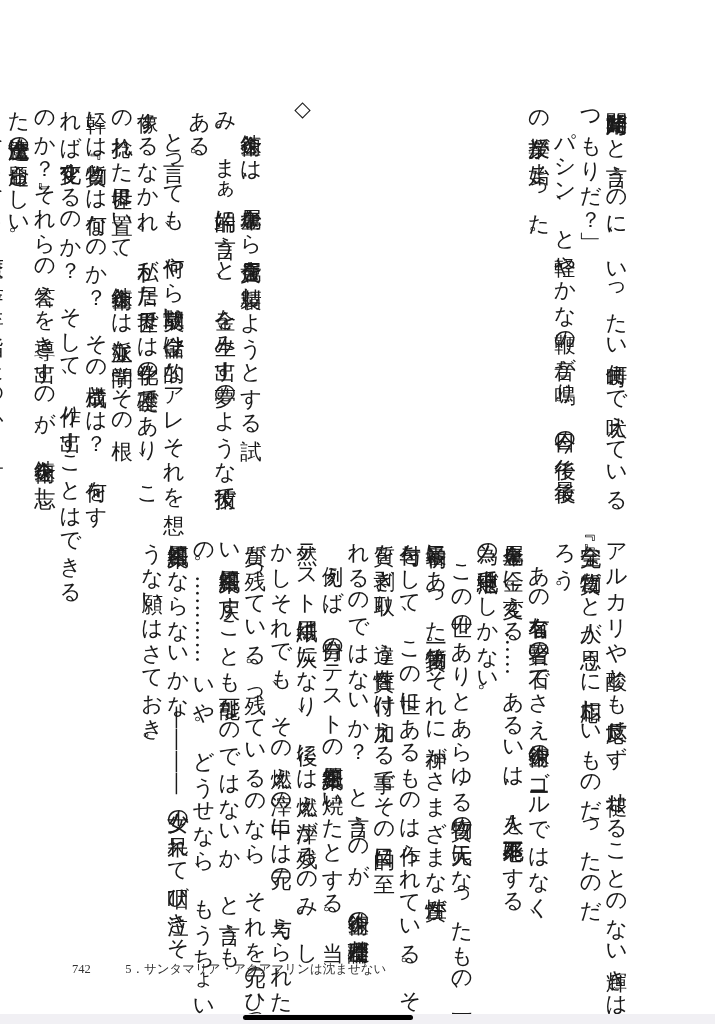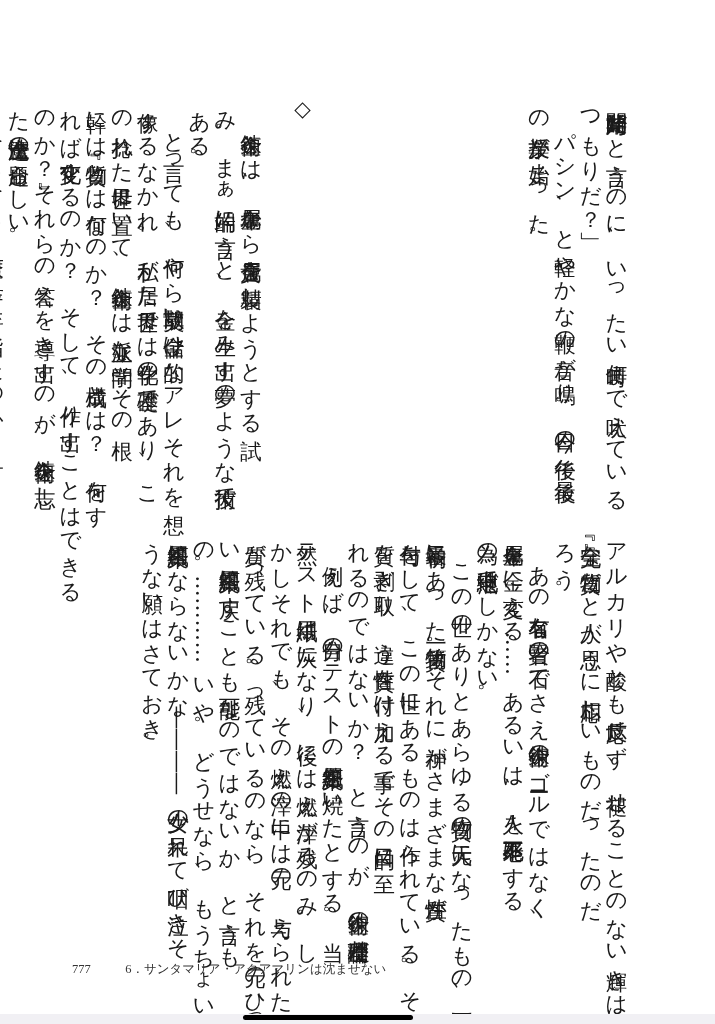--- a/index.html
+++ b/index.html
@@ -76,18 +76,18 @@
   <span class="col">然テスト用紙は灰になり、後には燃え滓が残るのみ。し</span>
   <span class="col">かしそれでも、その燃え滓の中には元の、与えられた性</span>
   <span class="col">質が残っている。残っているのなら、それを元のひっど</span>
   <span class="col">い答案用紙に戻すことも可能なのではないか、と言うも</span>
   <span class="col">の。…………いや。どうせなら、もうちょい良い点数の</span>
   <span class="col">答案用紙にならないかな――――少女の呆れて咽び泣きそ</span>
   <span class="col">うな願いはさておき。</span>
 </div>
 
 <div class="footer">
-  <span class="page-no">777</span>
-  <span>6．サンタマリア・アクアマリンは沈ませない</span>
+  <span class="page-no">742</span>
+  <span>5．サンタマリア・アクアマリンは沈ませない</span>
 </div>
 
 <div class="home-bar-zone"></div>
 <div class="home-indicator"></div>
 
 </body></html>

